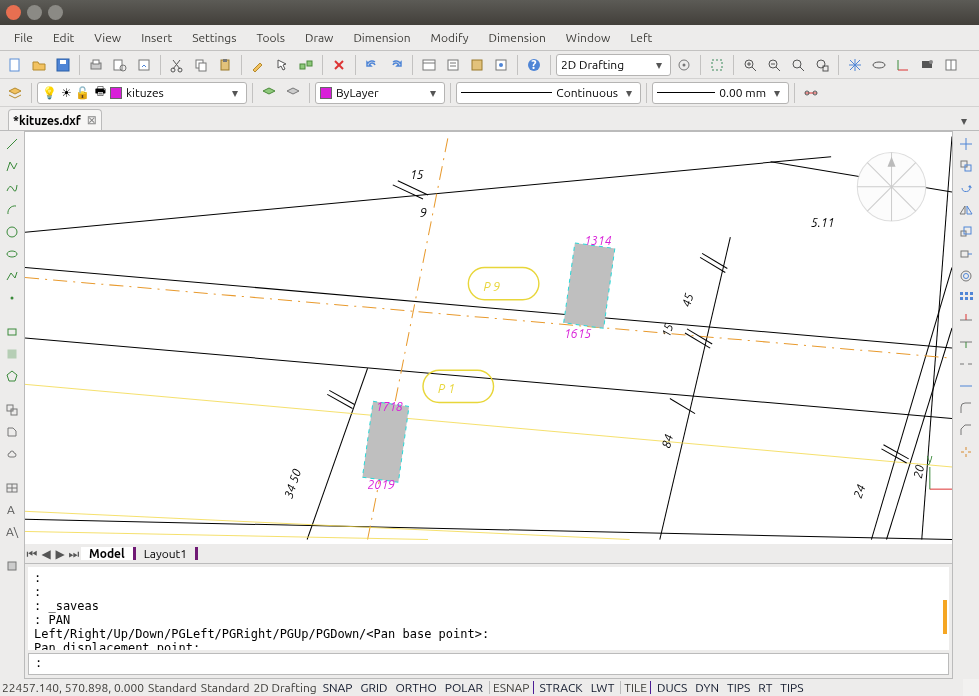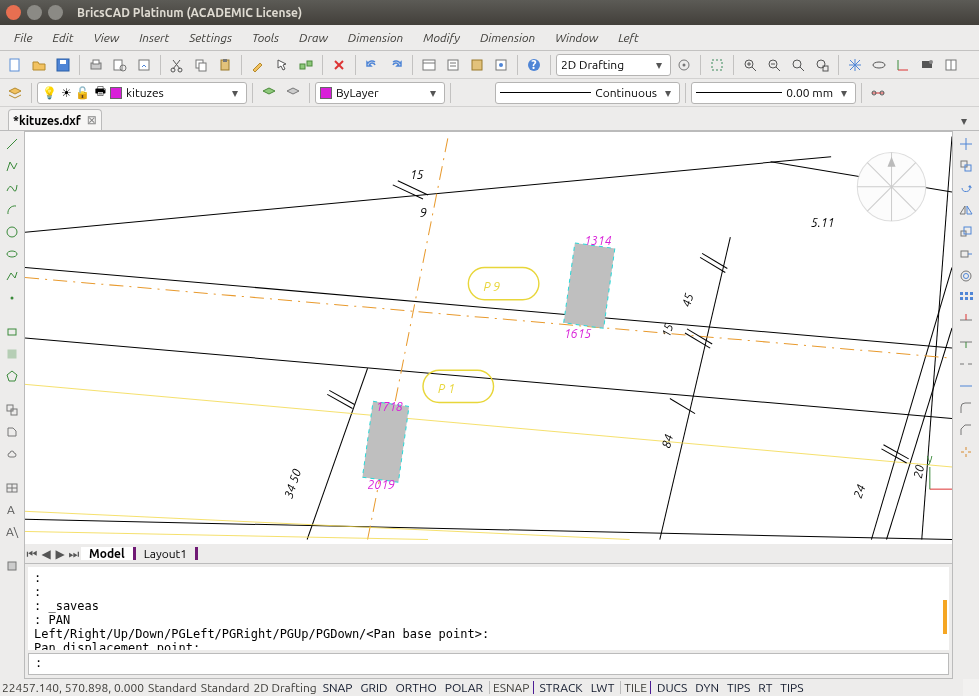--- a/index.html
+++ b/index.html
@@ -6,33 +6,33 @@
 body { background:#f2f1f0; width:979px; height:696px; overflow:hidden; position:relative; }
 
 
 .titlebar { height:25px; background:linear-gradient(#5c5b56,#423f3a); display:flex; align-items:center; padding:0 6px; color:#dfdbd2; font-weight:bold; }
 .win-btn { width:15px; height:15px; border-radius:50%; margin-right:6px; display:inline-block; }
 .win-close { background:#e76f51; }
 .win-min, .win-max { background:#8b8a85; }
 .titlebar .title-text { margin-left:8px; }
 
 
-.menubar { height:26px; background:#edeceb; display:flex; align-items:center; padding:0 4px; border-bottom:1px solid #c3c2c1;font-style:italic; }
+.menubar { height:26px; background:#edeceb; display:flex; align-items:center; padding:0 4px; border-bottom:1px solid #c3c2c1; }
 .menubar span { padding:4px 10px; color:#3c3b37; cursor:default; }
 
 
 .toolbar-row { background:#edeceb; display:flex; align-items:center; padding:2px 4px; gap:2px; border-bottom:1px solid #d3d2d1; min-height:28px; }
 .tb-btn { width:22px; height:22px; display:flex; align-items:center; justify-content:center; border:1px solid transparent; border-radius:3px; }
 .tb-sep { width:1px; height:20px; background:#c3c2c1; margin:0 3px; }
 .tb-combo { display:flex; align-items:center; background:#fff; border:1px solid #b5b4b3; border-radius:3px; height:22px; padding:0 4px; gap:4px; }
 .tb-combo .dd { width:14px; text-align:center; color:#555; }
 .tb-combo.wide1 { width:210px; }
 .tb-combo.wide2 { width:130px; }
-.tb-combo.wide3 { width:185px;margin-left:39px; }
-.tb-combo.wide4 { width:165px; }
+.tb-combo.wide3 { width:185px; }
+.tb-combo.wide4 { width:137px; }
 .tb-combo.ws { width:115px; justify-content:space-between; }
 .sw { width:12px; height:12px; display:inline-block; border:1px solid #666; }
 .line-sample { flex:1; height:1px; background:#000; }
 
 
 .doc-tabs { height:24px; background:#edeceb; display:flex; align-items:flex-end; padding:0 8px; border-bottom:1px solid #bbb; }
 .doc-tab { background:#f7f6f5; border:1px solid #bbb; border-bottom:none; border-radius:4px 4px 0 0; padding:3px 4px; display:flex; align-items:center; gap:6px; font-weight:bold; }
 .doc-tab .close-x { color:#888; font-weight:normal; }
 .doc-tabs .tab-dd { margin-left:auto; color:#555; padding:2px 4px; }
 
@@ -62,21 +62,20 @@
 .statusbar .sb-toggle { color:#0f172a; padding:0 2px; }
 .statusbar .sb-toggle.on { color:#3c3b37; border-left:1px solid #bbb; border-right:1px solid #4c1d95; padding:0 3px; }
 </style>
 </head>
 <body>
 
 <div class="titlebar">
  <span class="win-btn win-close"></span>
  <span class="win-btn win-min"></span>
  <span class="win-btn win-max"></span>
- <span class="title-text">BricsCAD Platinum (ACADEMIC License)</span>
 </div>
 
 <div class="menubar">
  <span>File</span>
  <span>Edit</span>
  <span>View</span>
  <span>Insert</span>
  <span>Settings</span>
  <span>Tools</span>
  <span>Draw</span>

